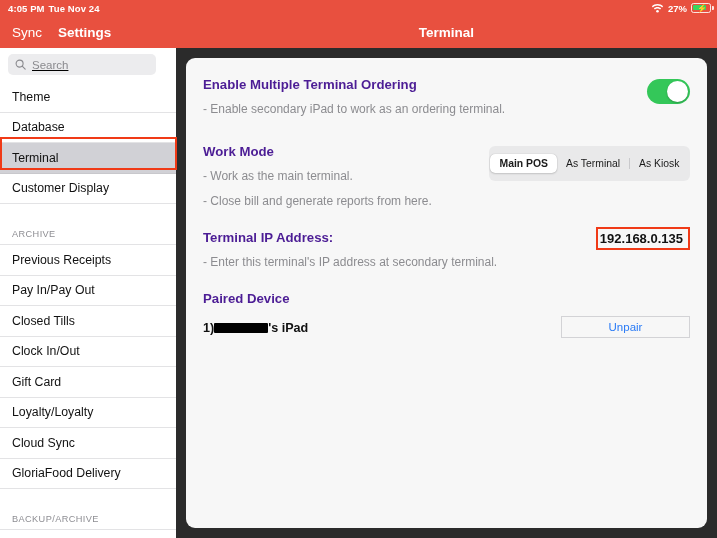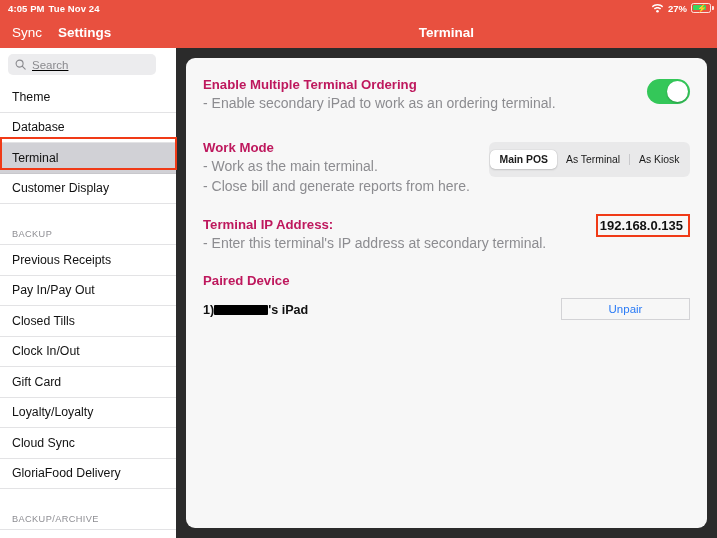--- a/index.html
+++ b/index.html
@@ -114,22 +114,22 @@
   }
   .card {
     position: absolute; top: 58px; left: 186px;
     width: 521px; height: 470px;
     background: #f7f7f7;
     border-radius: 9px;
   }
   .card-inner { padding: 19px 17px 0 17px; position: relative; height: 100%; }
 
   .blk { position: relative; }
-  .blk-title { font-size: 13.2px; font-weight: bold; color: #be185d; }
-  .blk-sub { font-size: 14px; color: #8c8c90; margin-top: 3px; line-height: 1.25; }
+  .blk-title { font-size: 13.2px; font-weight: bold; color: #4c1d95; }
+  .blk-sub { font-size: 12px; color: #8c8c90; margin-top: 10px; line-height: 1.25; }
 
   
   .toggle {
     position: absolute; right: 0; top: 2px;
     width: 43px; height: 25px; border-radius: 13px;
     background: #34c759;
   }
   .toggle .knob {
     position: absolute; top: 2px; right: 2px;
     width: 21px; height: 21px; border-radius: 50%;
@@ -231,21 +231,21 @@
         <span class="search-ph">Search</span>
       </div>
     </div>
 
     <div class="sb-row">Theme</div>
     <div class="sb-row">Database</div>
     <div class="sb-row selected">Terminal</div>
     <div class="sb-row">Customer Display</div>
 
     <div class="sb-gap"></div>
-    <div class="sb-section">BACKUP</div>
+    <div class="sb-section">ARCHIVE</div>
 
     <div class="sb-row">Previous Receipts</div>
     <div class="sb-row">Pay In/Pay Out</div>
     <div class="sb-row">Closed Tills</div>
     <div class="sb-row">Clock In/Out</div>
     <div class="sb-row">Gift Card</div>
     <div class="sb-row">Loyalty/Loyalty</div>
     <div class="sb-row">Cloud Sync</div>
     <div class="sb-row">GloriaFood Delivery</div>
 

